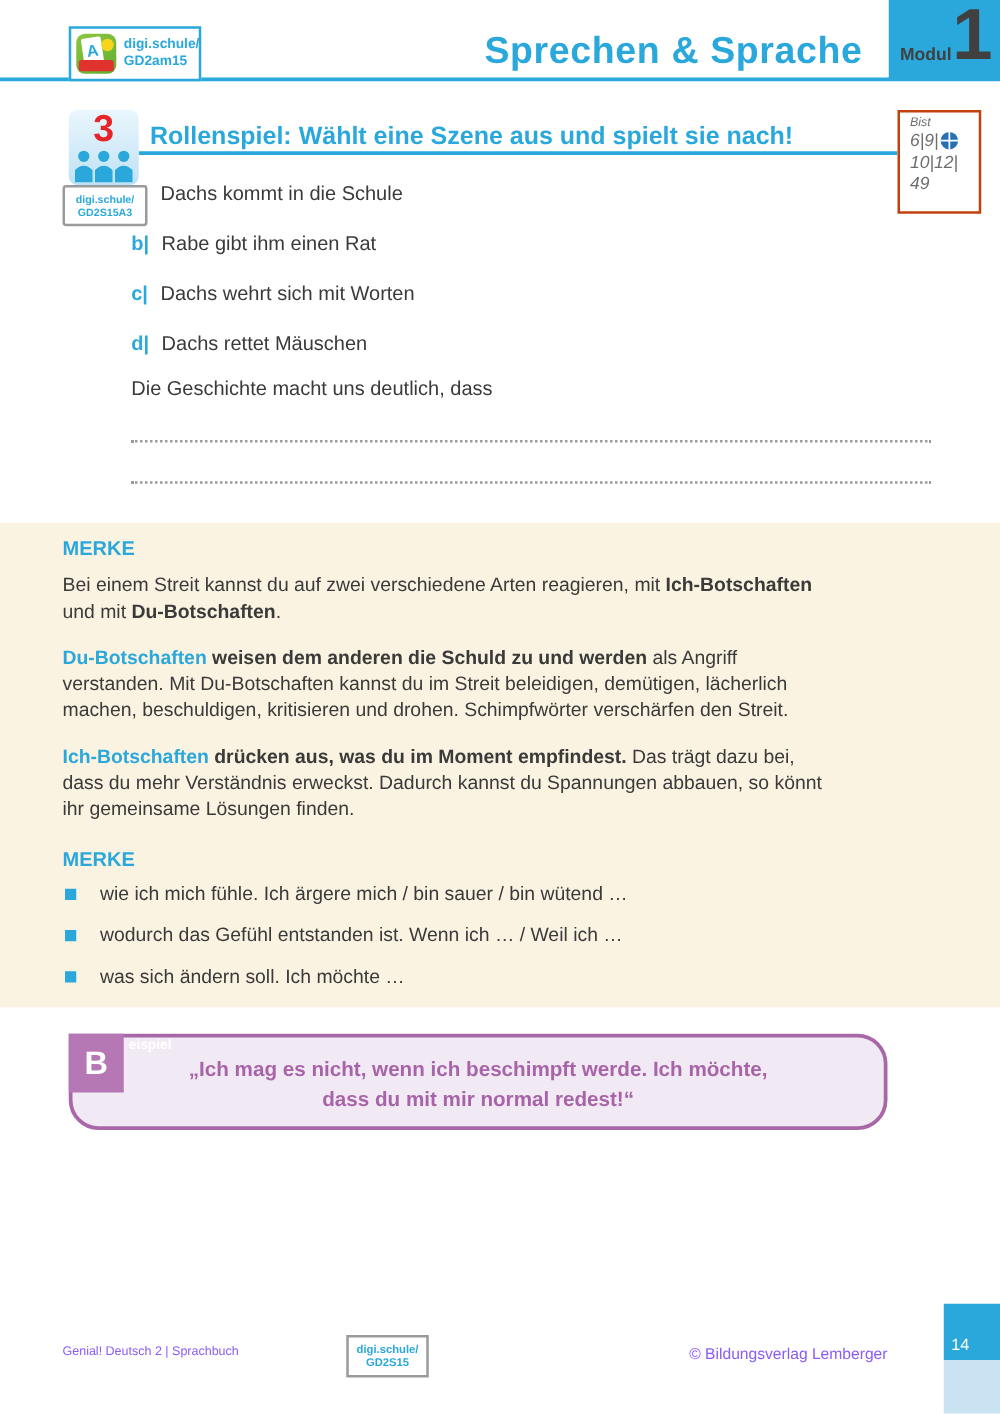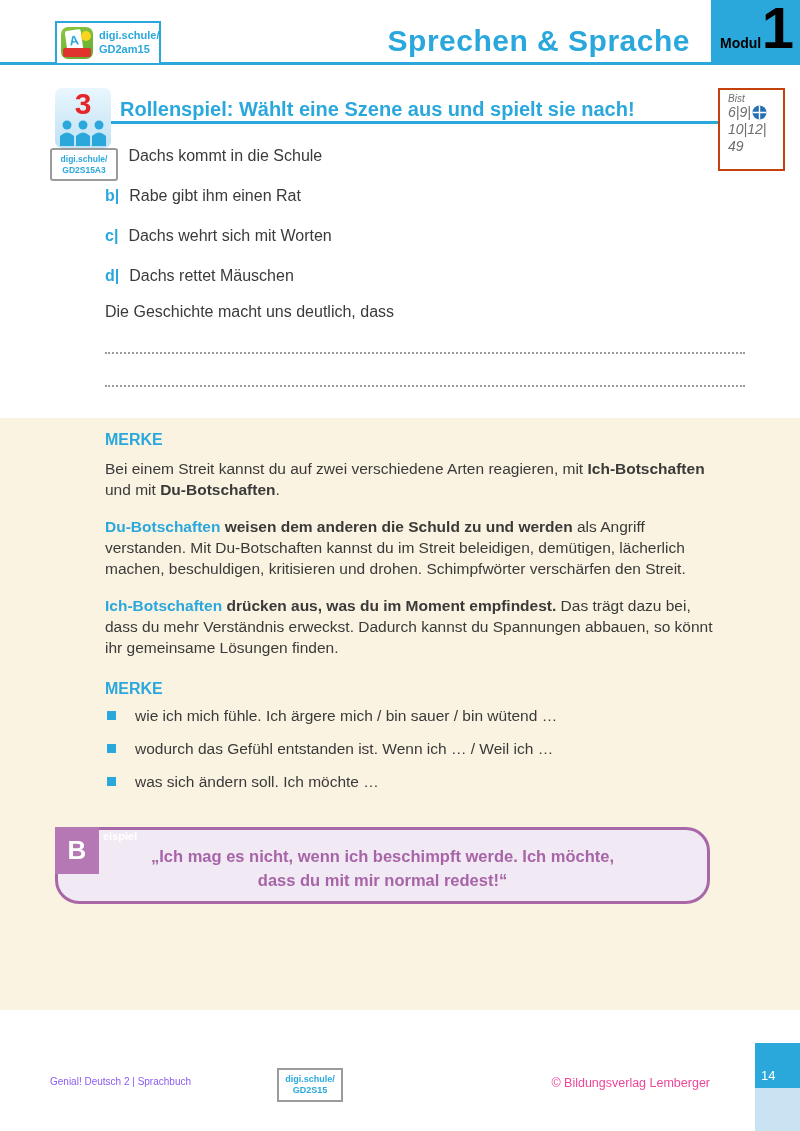--- a/index.html
+++ b/index.html
@@ -47,21 +47,21 @@
   .qr-badge .qr-text { font-size: 11px; font-weight: bold; color: #2aa8dc; line-height: 1.25; }
 
   .page-title {
     position: absolute; right: 110px; top: 24px;
     font-size: 30px; font-weight: bold; color: #2aa8dc;
     letter-spacing: 0.5px;
   }
   .modul-tab {
     position: absolute; right: 0; top: 0;
     width: 89px; height: 63px; background: #2aa8dc;
-    color: #000000; z-index: 1;
+    color: #404040; z-index: 1;
   }
   .modul-tab .modul-word {
     position: absolute; left: 9px; bottom: 12px;
     font-size: 14px; font-weight: bold;
   }
   .modul-tab .modul-num {
     position: absolute; right: 6px; top: -6px;
     font-size: 58px; font-weight: bold;
   }
 
@@ -116,23 +116,23 @@
   .dotline {
     position: absolute; left: 105px; width: 640px; height: 0;
     border-bottom: 2px dotted #9b9b9b;
   }
   .dotline.l1 { top: 352px; }
   .dotline.l2 { top: 385px; }
 
   
   .merke-box {
     position: absolute; left: 0; top: 418px;
-    width: 800px; height: 592px;
+    width: 800px; height: 388px;
     background: #fbf3e2;
-    padding: 13px 0 0 105px;
+    padding: 13px 0 0 50px;
   }
   .merke-heading { color: #2aa8dc; font-weight: bold; font-size: 16px; margin-bottom: 9px; }
   .merke-box p { font-size: 15.5px; line-height: 21px; width: 620px; margin-bottom: 16px; color: #3a3a39; }
   .b { font-weight: bold; }
   .cyan-b { font-weight: bold; color: #2aa8dc; }
   .merke-heading.second { margin-top: 22px; }
   .merke-bullets { list-style: none; margin-top: 5px; }
   .merke-bullets li {
     position: relative; padding-left: 30px; margin-bottom: 15px;
     font-size: 15.5px; color: #3a3a39;
@@ -172,21 +172,21 @@
   }
   .footer-badge {
     position: absolute; left: 277px; top: 1068px;
     width: 66px; height: 34px;
     background: #fff; border: 2px solid #9b9b9b;
     display: flex; flex-direction: column; justify-content: center; align-items: center;
   }
   .footer-badge span { font-size: 9px; font-weight: bold; color: #2aa8dc; line-height: 1.2; }
   .footer-copy {
     position: absolute; left: 0; top: 1076px; width: 710px; text-align: right;
-    font-size: 12.5px; color: #ec4899;
+    font-size: 12.5px; color: #8b5cf6;
   }
   .pagenum-block {
     position: absolute; left: 755px; top: 1043px;
     width: 45px; height: 45px; background: #2aa8dc;
   }
   .pagenum-block span {
     position: absolute; left: 6px; bottom: 5px;
     color: #ffffff; font-size: 13px;
   }
   .pagenum-strip {

